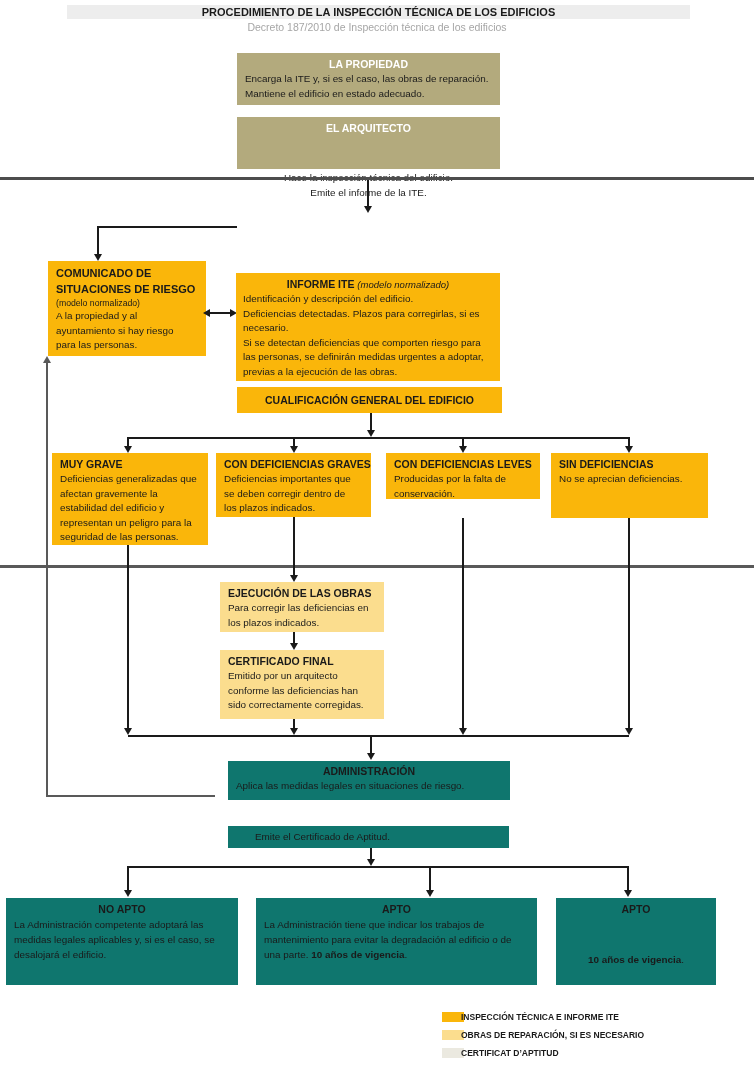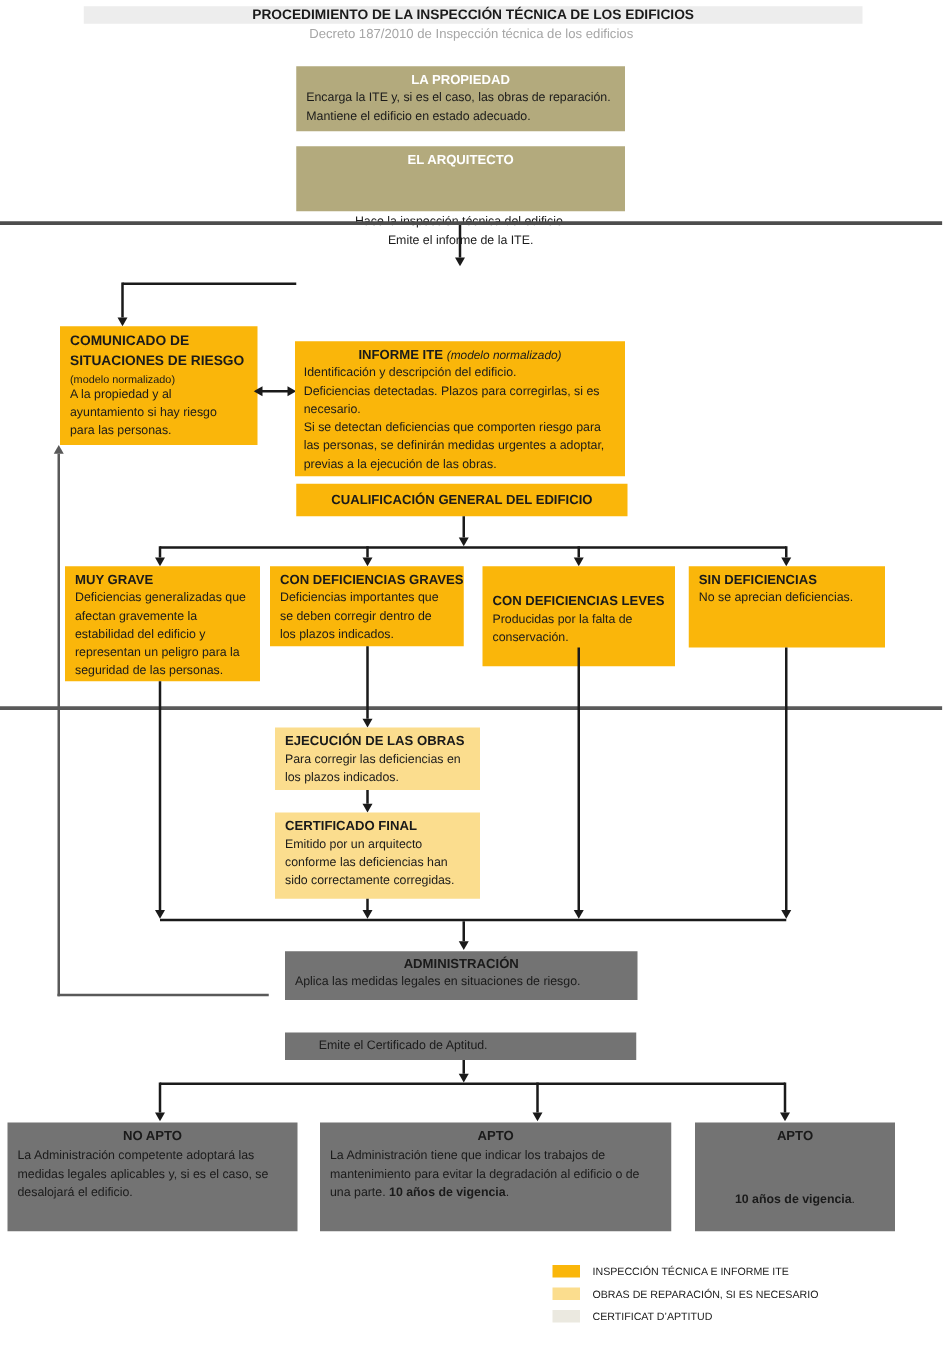--- a/index.html
+++ b/index.html
@@ -2,21 +2,21 @@
 <html><head>
 <meta charset="utf-8">
 <style>
   html,body{margin:0;padding:0;background:#fff;}
   .canvas{position:relative;width:754px;height:1077px;background:#fff;
           font-family:"Liberation Sans",sans-serif;color:#1a1a1a;overflow:hidden;}
   
   .bx{position:absolute;box-sizing:border-box;}
   .orange{background:#FAB60A;}
   .lyellow{background:#FBDD8E;}
-  .beige{background:#737373;}
+  .beige{background:#0f766e;}
   .khaki{background:#B3AA7D;}
   .bx-title{font-weight:bold;font-size:10.5px;line-height:15px;text-align:center;padding-top:4px;}
   .bx-title.left{text-align:left;padding-left:8px;}
   .bx-title.white{color:#fff;}
   .bx-body{font-size:9.9px;line-height:14.5px;white-space:pre-line;padding:0 8px;}
   .bx-body.center{text-align:center;padding:0 4px;margin-top:35px;}
   .small-note{font-size:8.7px;line-height:12px;padding:0 8px;}
   .it{font-style:italic;font-weight:normal;font-size:9.5px;}
   
   .hbar{position:absolute;left:67px;top:5px;width:623px;height:14px;background:#EDEDED;
@@ -32,21 +32,21 @@
   .ah-u{position:absolute;width:0;height:0;border-left:4px solid transparent;
         border-right:4px solid transparent;border-bottom:7px solid #595959;}
   .ah-l{position:absolute;width:0;height:0;border-top:4px solid transparent;
         border-bottom:4px solid transparent;border-right:7px solid #1a1a1a;}
   .ah-r{position:absolute;width:0;height:0;border-top:4px solid transparent;
         border-bottom:4px solid transparent;border-left:7px solid #1a1a1a;}
   .divider{position:absolute;left:0;width:754px;}
   
   .lg-row{position:absolute;height:10px;}
   .lg-sw{position:absolute;width:22px;height:10px;}
-  .lg-lb{position:absolute;left:32px;top:0;font-size:8.5px;font-weight:normal;
+  .lg-lb{position:absolute;left:19px;top:0;font-size:8.5px;font-weight:bold;
          line-height:10px;white-space:nowrap;}
   b.inb{font-weight:bold;}
 </style>
 </head>
 <body>
 
 <div class="canvas">
 
   <div class="hbar">PROCEDIMIENTO DE LA INSPECCIÓN TÉCNICA DE LOS EDIFICIOS</div>
   <div class="subt">Decreto 187/2010 de Inspección técnica de los edificios</div>
@@ -123,21 +123,21 @@
 estabilidad del edificio y
 representan un peligro para la
 seguridad de las personas.</div>
   </div>
   <div class="bx orange" style="left:216px;top:453px;width:155px;height:64px;padding-top:4px;">
     <div class="bx-title left" style="padding-top:0;">CON DEFICIENCIAS GRAVES</div>
     <div class="bx-body">Deficiencias importantes que
 se deben corregir dentro de
 los  plazos indicados.</div>
   </div>
-  <div class="bx orange" style="left:386px;top:453px;width:154px;height:80px;padding-top:21px;">
+  <div class="bx orange" style="left:386px;top:453px;width:154px;height:46px;padding-top:4px;">
     <div class="bx-title left" style="padding-top:0;">CON DEFICIENCIAS LEVES</div>
     <div class="bx-body">Producidas por la falta de
 conservación.</div>
   </div>
   <div class="bx orange" style="left:551px;top:453px;width:157px;height:65px;padding-top:4px;">
     <div class="bx-title left" style="padding-top:0;">SIN DEFICIENCIAS</div>
     <div class="bx-body">No se aprecian deficiencias.</div>
   </div>
 
   <div class="divider gray" style="top:565px;height:2.5px;"></div>

